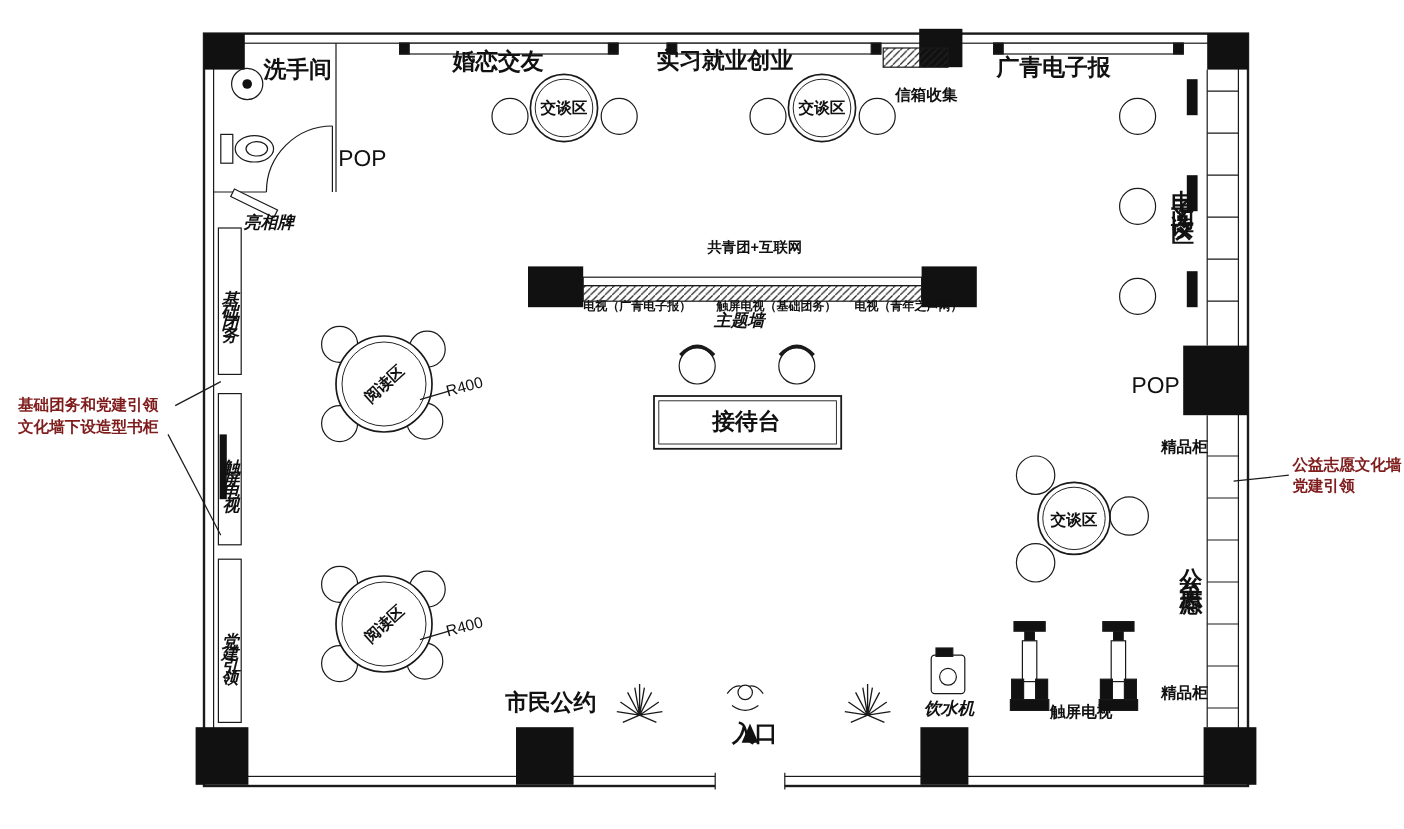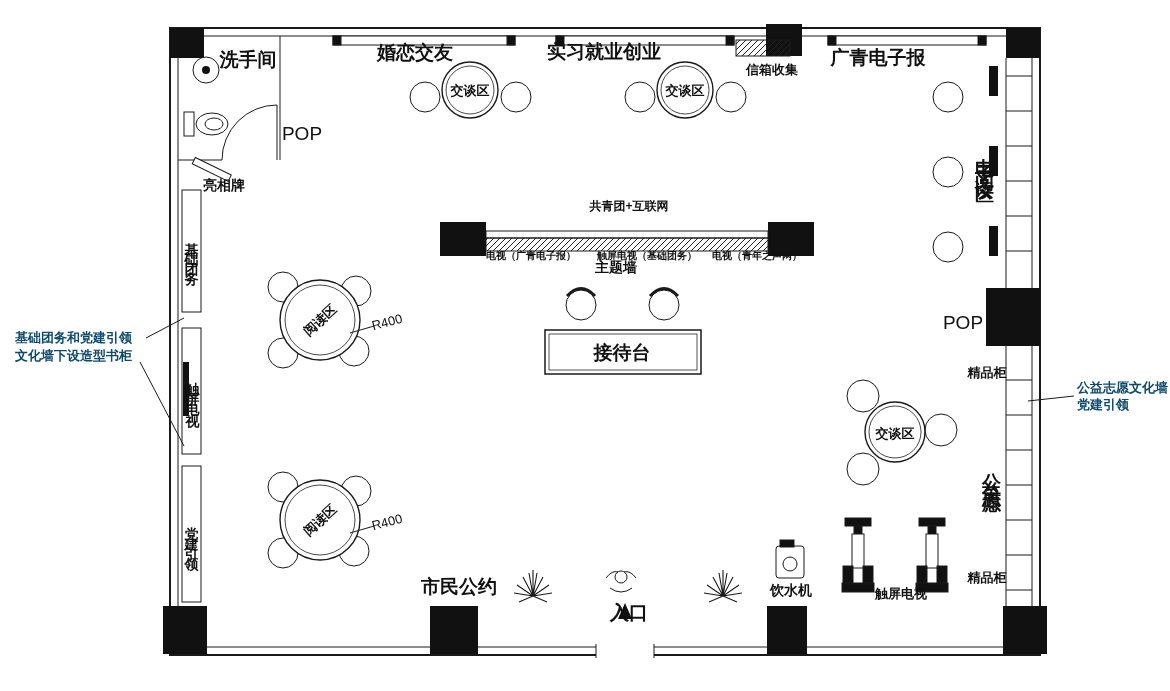--- a/index.html
+++ b/index.html
@@ -8,28 +8,28 @@
     font-family:"Liberation Sans","DejaVu Sans",sans-serif;overflow:hidden;
   }
   #plan-svg{position:absolute;left:0;top:0;}
   .lbl{
     position:absolute;transform:translate(-50%,-50%);
     color:#111;white-space:nowrap;font-weight:700;line-height:1;
   }
   .w400{font-weight:400;}
   .s10{font-size:10px;margin-top:32px;}
   .s13{font-size:13px;}
-  .s14{font-size:14px;}
+  .s14{font-size:14px;font-style:italic;}
   .s15{font-size:19px;}
   .s16{font-size:12px;}
   .vert{writing-mode:vertical-rl;text-orientation:upright;letter-spacing:7px;}
   .vert2{writing-mode:vertical-rl;text-orientation:upright;letter-spacing:10px;}
   .rot42{transform:translate(-50%,-50%) rotate(-42deg);}
   .rot15{transform:translate(-50%,-50%) rotate(-15deg);}
-  .note{position:absolute;transform:none;font-weight:700;font-size:13px;color:#0c4a6e;white-space:nowrap;line-height:1;}
+  .note{position:absolute;transform:none;font-weight:700;font-size:13px;color:#7f1d1d;white-space:nowrap;line-height:1;}
 </style>
 </head>
 <body>
 
 <div id="stage">
 
 <svg id="plan-svg" width="1170" height="691" viewBox="0 0 1170 691">
   <defs>
     <pattern id="hatch" width="6" height="6" patternUnits="userSpaceOnUse">
       <path d="M0 6 L6 0" stroke="#222" stroke-width="1"></path>
@@ -208,21 +208,21 @@
   </g>
 </svg>
 
 <div class="lbl s15" style="left:248px;top:59px">洗手间</div>
 <div class="lbl s15 w400" style="left:302px;top:133px">POP</div>
 <div class="lbl s14" style="left:224px;top:185px">亮相牌</div>
 <div class="lbl s15" style="left:415px;top:52px">婚恋交友</div>
 <div class="lbl s13" style="left:470px;top:90px">交谈区</div>
 <div class="lbl s15" style="left:604px;top:51px">实习就业创业</div>
 <div class="lbl s13" style="left:685px;top:90px">交谈区</div>
-<div class="lbl s13" style="left:772px;top:69px">信箱收集</div>
+<div class="lbl s13" style="left:772px;top:79px">信箱收集</div>
 <div class="lbl s15" style="left:878px;top:57px">广青电子报</div>
 <div class="lbl s15 vert" style="left:985px;top:160px">电子阅读区</div>
 <div class="lbl s15 w400" style="left:963px;top:322px">POP</div>
 <div class="lbl s13" style="left:987px;top:372px">精品柜</div>
 <div class="lbl s15 vert" style="left:992px;top:472px">公益志愿</div>
 <div class="lbl s13" style="left:987px;top:577px">精品柜</div>
 <div class="lbl s14 vert2" style="left:192px;top:251px">基础团务</div>
 <div class="lbl s14 vert2" style="left:193px;top:391px">触屏电视</div>
 <div class="lbl s14 vert2" style="left:192px;top:536px">党建引领</div>
 <div class="lbl s16" style="left:629px;top:206px">共青团+互联网</div>

